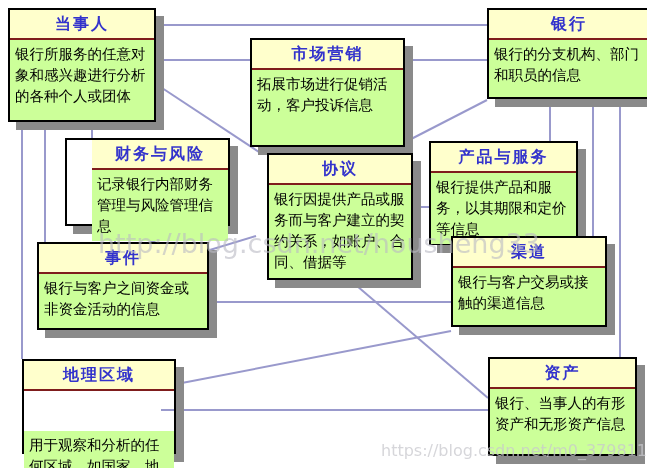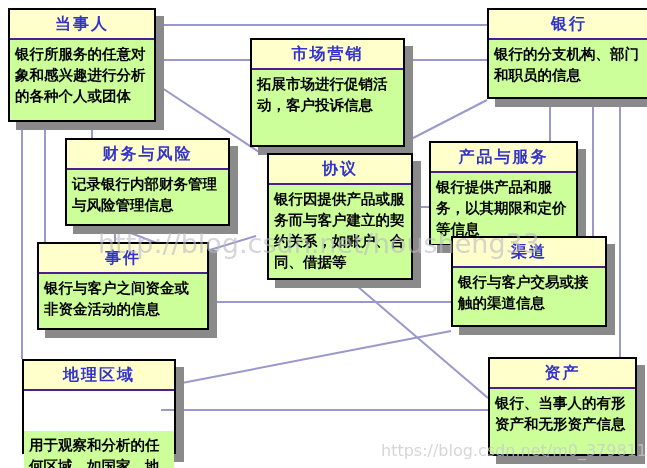--- a/index.html
+++ b/index.html
@@ -21,33 +21,33 @@
     z-index: 1;
     display: flex;
     flex-direction: column;
     border: 2px solid #000000;
     box-shadow: 8px 8px 0 #8a8a8a;
     box-sizing: border-box;
   }
   .entity-title {
     flex: 0 0 auto;
     background: #ffffcc;
-    border-bottom: 2px solid #4c1d95;
+    border-bottom: 2px solid #7f1d1d;
     color: #3333cc;
     font-weight: bold;
     font-size: 16px;
     text-align: center;
     padding: 4px 2px 3px 2px;
     letter-spacing: 2px;
   }
   .entity-body {
     flex: 1 1 auto;
     background: #ccff99;
     color: #000000;
-    font-weight: bold;
+    font-weight: normal;
     font-size: 14.5px;
     line-height: 1.45;
     padding: 4px 5px;
   }
   .watermark {
     position: absolute;
     z-index: 2;
     color: rgba(185,185,195,0.60);
     white-space: nowrap;
     pointer-events: none;
@@ -98,21 +98,21 @@
   <div class="entity-box" style="left:250px; top:38px; width:155px; height:109px;">
     <div class="entity-title">市场营销</div>
     <div class="entity-body">拓展市场进行促销活动，客户投诉信息</div>
   </div>
 
   <div class="entity-box" style="left:487px; top:8px; width:164px; height:91px;">
     <div class="entity-title">银行</div>
     <div class="entity-body">银行的分支机构、部门和职员的信息</div>
   </div>
 
-  <div class="entity-box" style="left:65px; top:138px; width:165px; height:88px;">
+  <div class="entity-box" style="left:65px; top:138px; width:165px; height:88px;padding-left:25px;">
     <div class="entity-title">财务与风险</div>
     <div class="entity-body">记录银行内部财务管理与风险管理信息</div>
   </div>
 
   <div class="entity-box" style="left:255px; top:153px; width:146px; height:127px;margin-left:12px;">
     <div class="entity-title">协议</div>
     <div class="entity-body">银行因提供产品或服务而与客户建立的契约关系，如账户、合同、借据等</div>
   </div>
 
   <div class="entity-box" style="left:429px; top:141px; width:149px; height:104px;">

